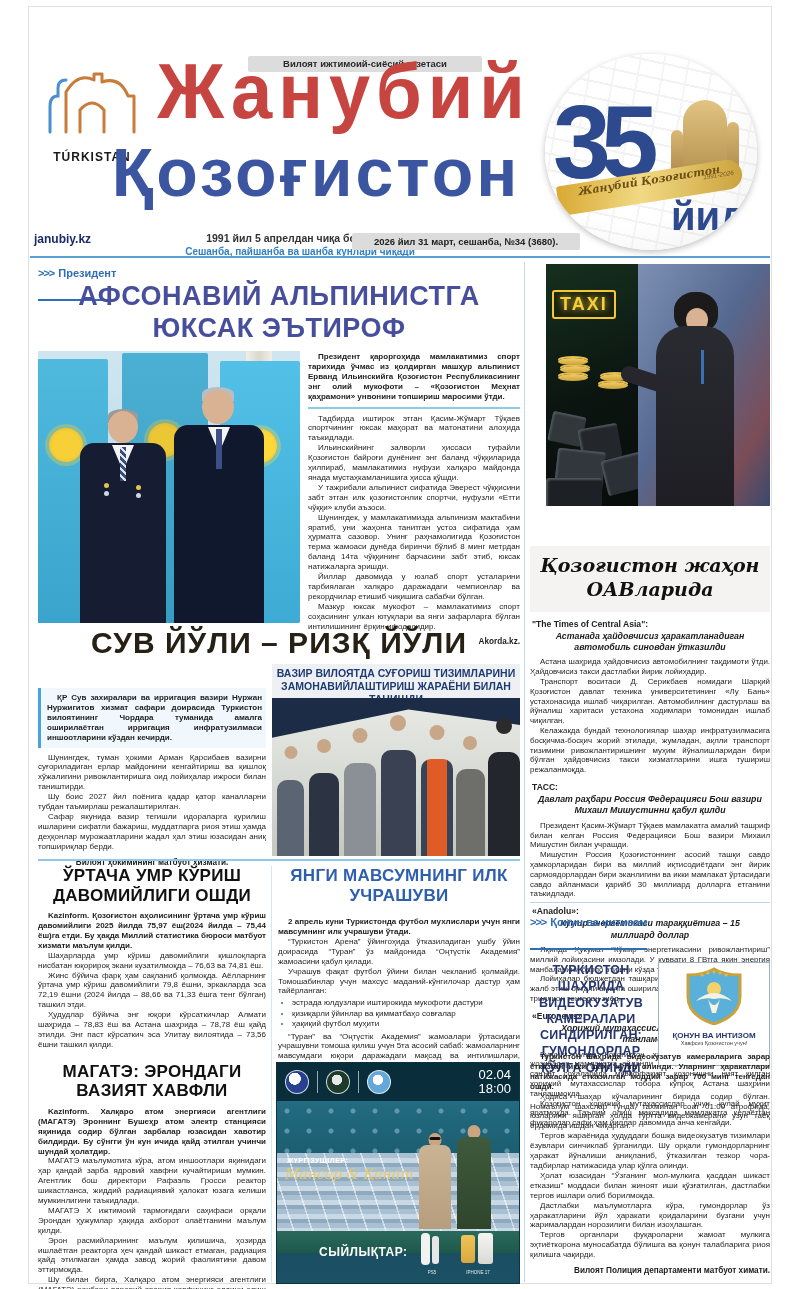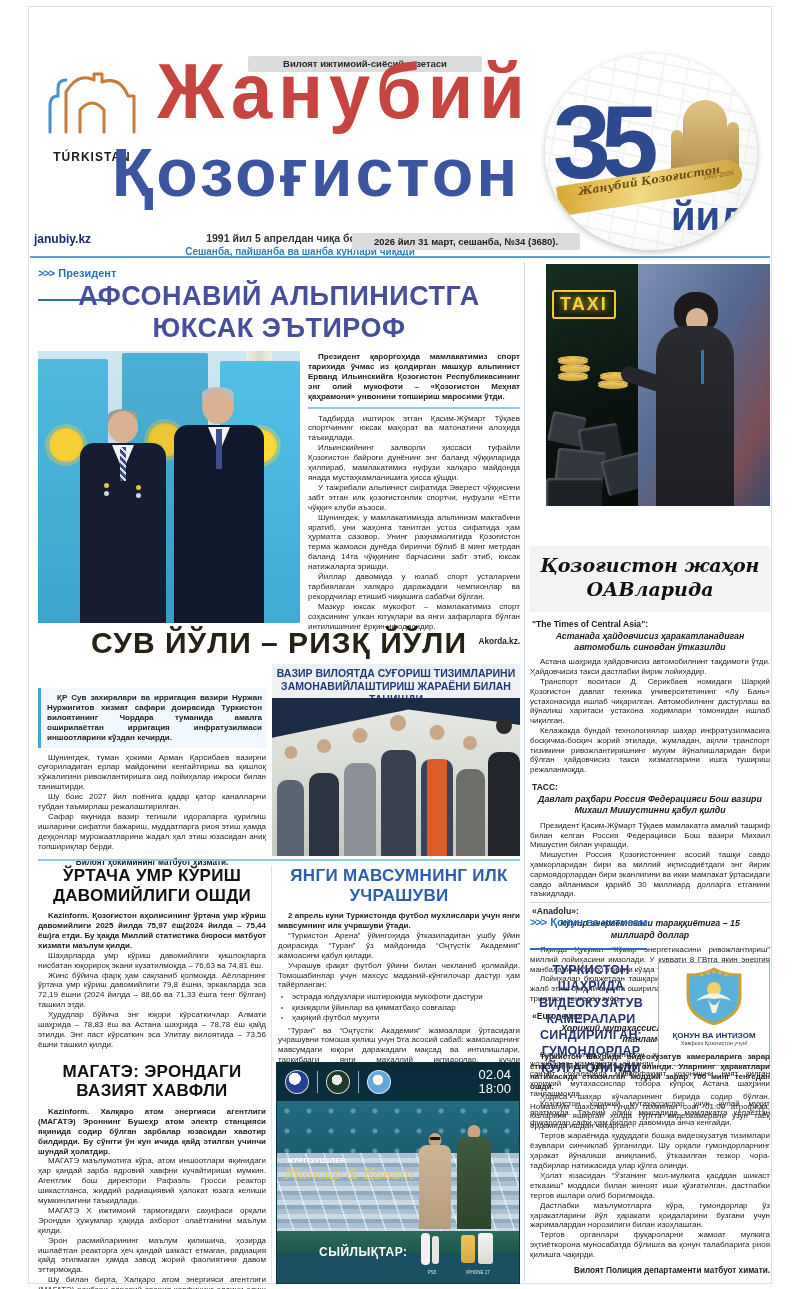--- a/index.html
+++ b/index.html
@@ -96,21 +96,21 @@
             clip-path:polygon(0 0,100% 0,100% 42%,55% 18%,0 62%); }
   .gperson { position:absolute; bottom:0; }
   .gperson .gh { position:absolute; left:50%; transform:translateX(-50%); border-radius:50%; background:#c8a789; }
   .gperson .gb { position:absolute; bottom:0; left:0; right:0; border-radius:10px 10px 0 0; }
   .mid-rule { position:absolute; left:38px; top:859px; width:482px; height:2px; background:#8ecbe9; }
 
   
   .col-life { position:absolute; left:38px; top:866px; width:228px; }
   .col-divider { position:absolute; left:271px; top:866px; width:1px; height:416px; background:#d8e6f1; }
   .h-black { font-size:17px; font-weight:bold; color:#111; text-align:center; line-height:1.15; margin-bottom:6px; letter-spacing:.3px;}
-  .h-blue  { font-size:17px; font-weight:bold; color:#2d5fae; text-align:center; line-height:1.15; margin-bottom:6px; letter-spacing:.3px;}
+  .h-blue  { font-size:17px; font-weight:bold; color:#2d5fae; text-align:center; line-height:1.15; margin-bottom:12px; letter-spacing:.3px;}
   .col-mid { position:absolute; left:278px; top:866px; width:242px; }
   .bullets { list-style:disc; padding-left:14px; margin:2px 0; }
   .bullets li { font-size:8px; line-height:1.3; text-align:left; }
   .bullets li::marker { color:#2d6cb5; }
 
   
   .poster { position:absolute; left:276px; top:1062px; width:244px; height:222px; overflow:hidden;
             background:linear-gradient(#0e3f4f,#14485c 40%,#1c5064); border:1px solid #0b3442; }
   .poster-top { position:absolute; left:0; top:0; right:0; height:38px; background:rgba(5,30,40,.55);
                 display:flex; align-items:center; padding:0 8px; gap:8px; }

